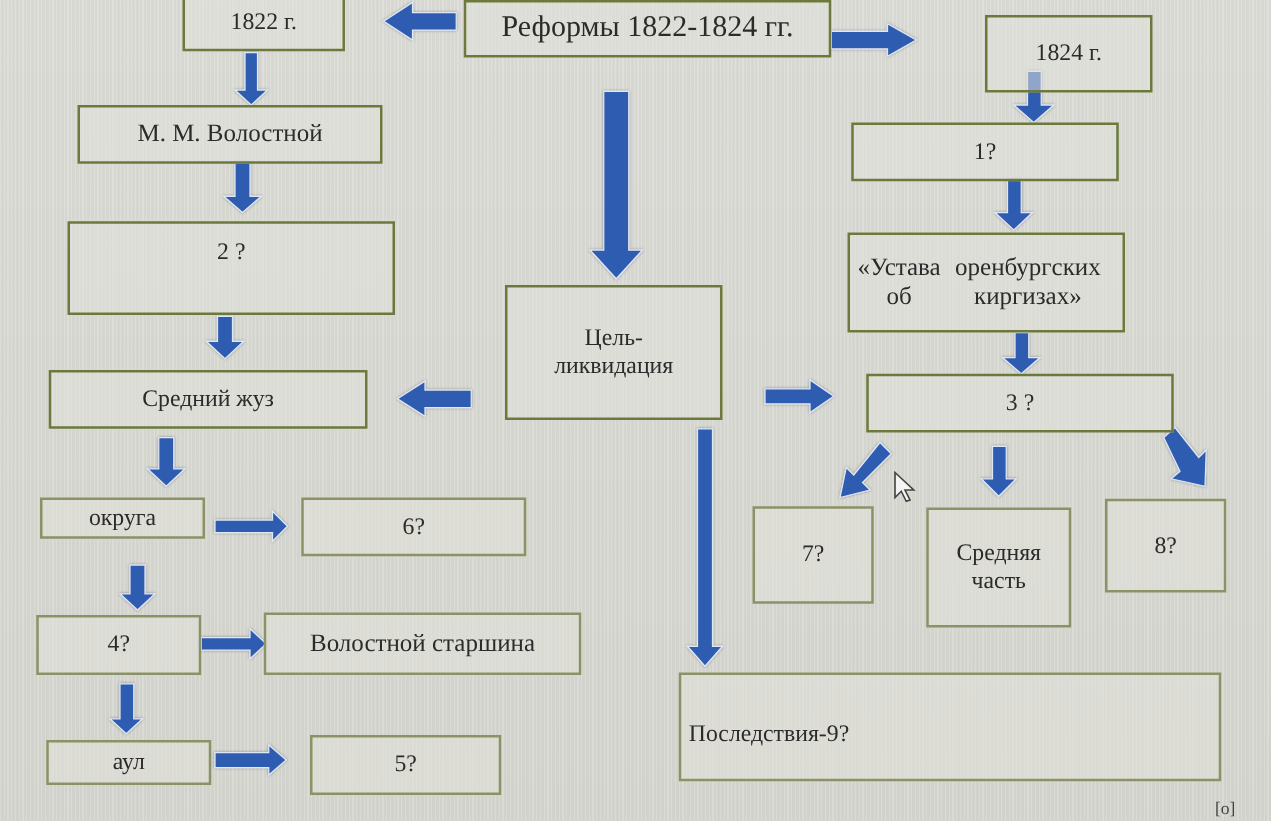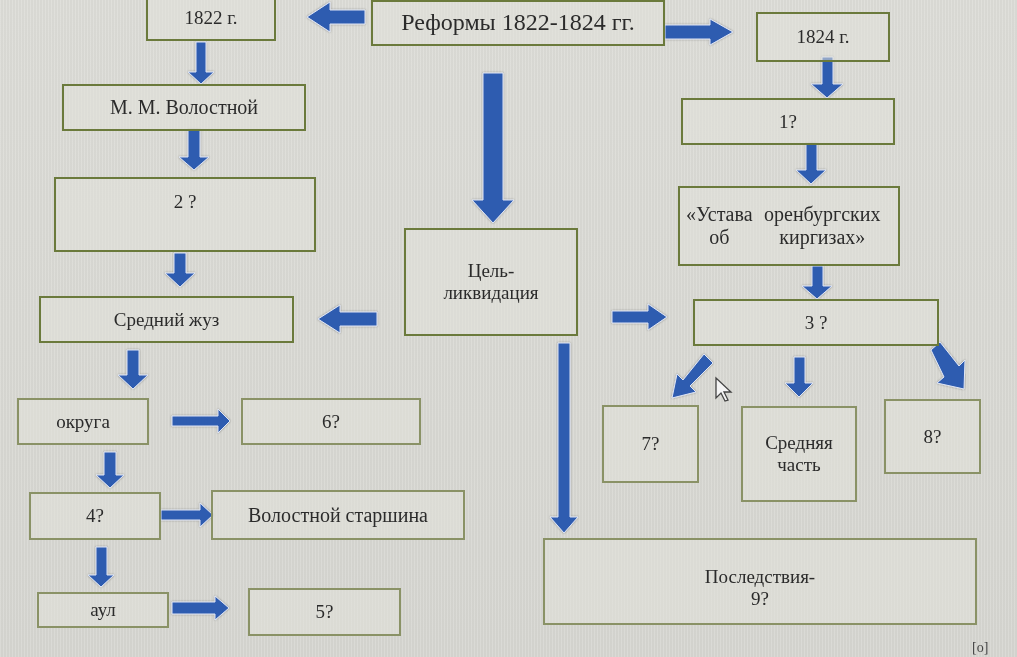--- a/index.html
+++ b/index.html
@@ -99,21 +99,21 @@
 </div>
 <div class="box" style="left:62px;top:84px;width:244px;height:47px;font-size:20px;">
   <span>М. М. Волостной</span>
 </div>
 <div class="box top-text" style="left:54px;top:177px;width:262px;height:75px;">
   <span>2 ?</span>
 </div>
 <div class="box" style="left:39px;top:296px;width:255px;height:47px;">
   <span>Средний жуз</span>
 </div>
-<div class="box light" style="left:17px;top:398px;width:132px;height:47px;justify-content:center;">
+<div class="box light" style="left:32px;top:398px;width:132px;height:33px;justify-content:center;">
   <span>округа</span>
 </div>
 <div class="box light" style="left:241px;top:398px;width:180px;height:47px;">
   <span>6?</span>
 </div>
 <div class="box light" style="left:29px;top:492px;width:132px;height:48px;">
   <span>4?</span>
 </div>
 <div class="box light" style="left:211px;top:490px;width:254px;height:50px;font-size:20px;">
   <span>Волостной старшина</span>
@@ -122,26 +122,26 @@
   <span>аул</span>
 </div>
 <div class="box light" style="left:248px;top:588px;width:153px;height:48px;">
   <span>5?</span>
 </div>
 
 <div class="box" style="left:404px;top:228px;width:174px;height:108px;flex-direction:column;">
   <span>Цель-</span>
   <span>ликвидация</span>
 </div>
-<div class="box light top-text" style="left:543px;top:538px;width:434px;height:87px;flex-direction:column;justify-content:center;align-items:center;padding-top:14px;">
+<div class="box light top-text" style="left:543px;top:538px;width:434px;height:87px;justify-content:flex-start;align-items:center;padding-top:14px;">
   <span>Последствия-</span>
   <span>9?</span>
 </div>
 
-<div class="box" style="left:756px;top:12px;width:134px;height:50px;">
+<div class="box" style="left:788px;top:12px;width:134px;height:62px;">
   <span>1824 г.</span>
 </div>
 <div class="box" style="left:681px;top:98px;width:214px;height:47px;">
   <span>1?</span>
 </div>
 <div class="box" style="left:678px;top:186px;width:222px;height:80px;flex-direction:row;font-size:20px;">
   <span>«Устава об</span>
   <span>оренбургских киргизах»</span>
 </div>
 <div class="box" style="left:693px;top:299px;width:246px;height:47px;">

